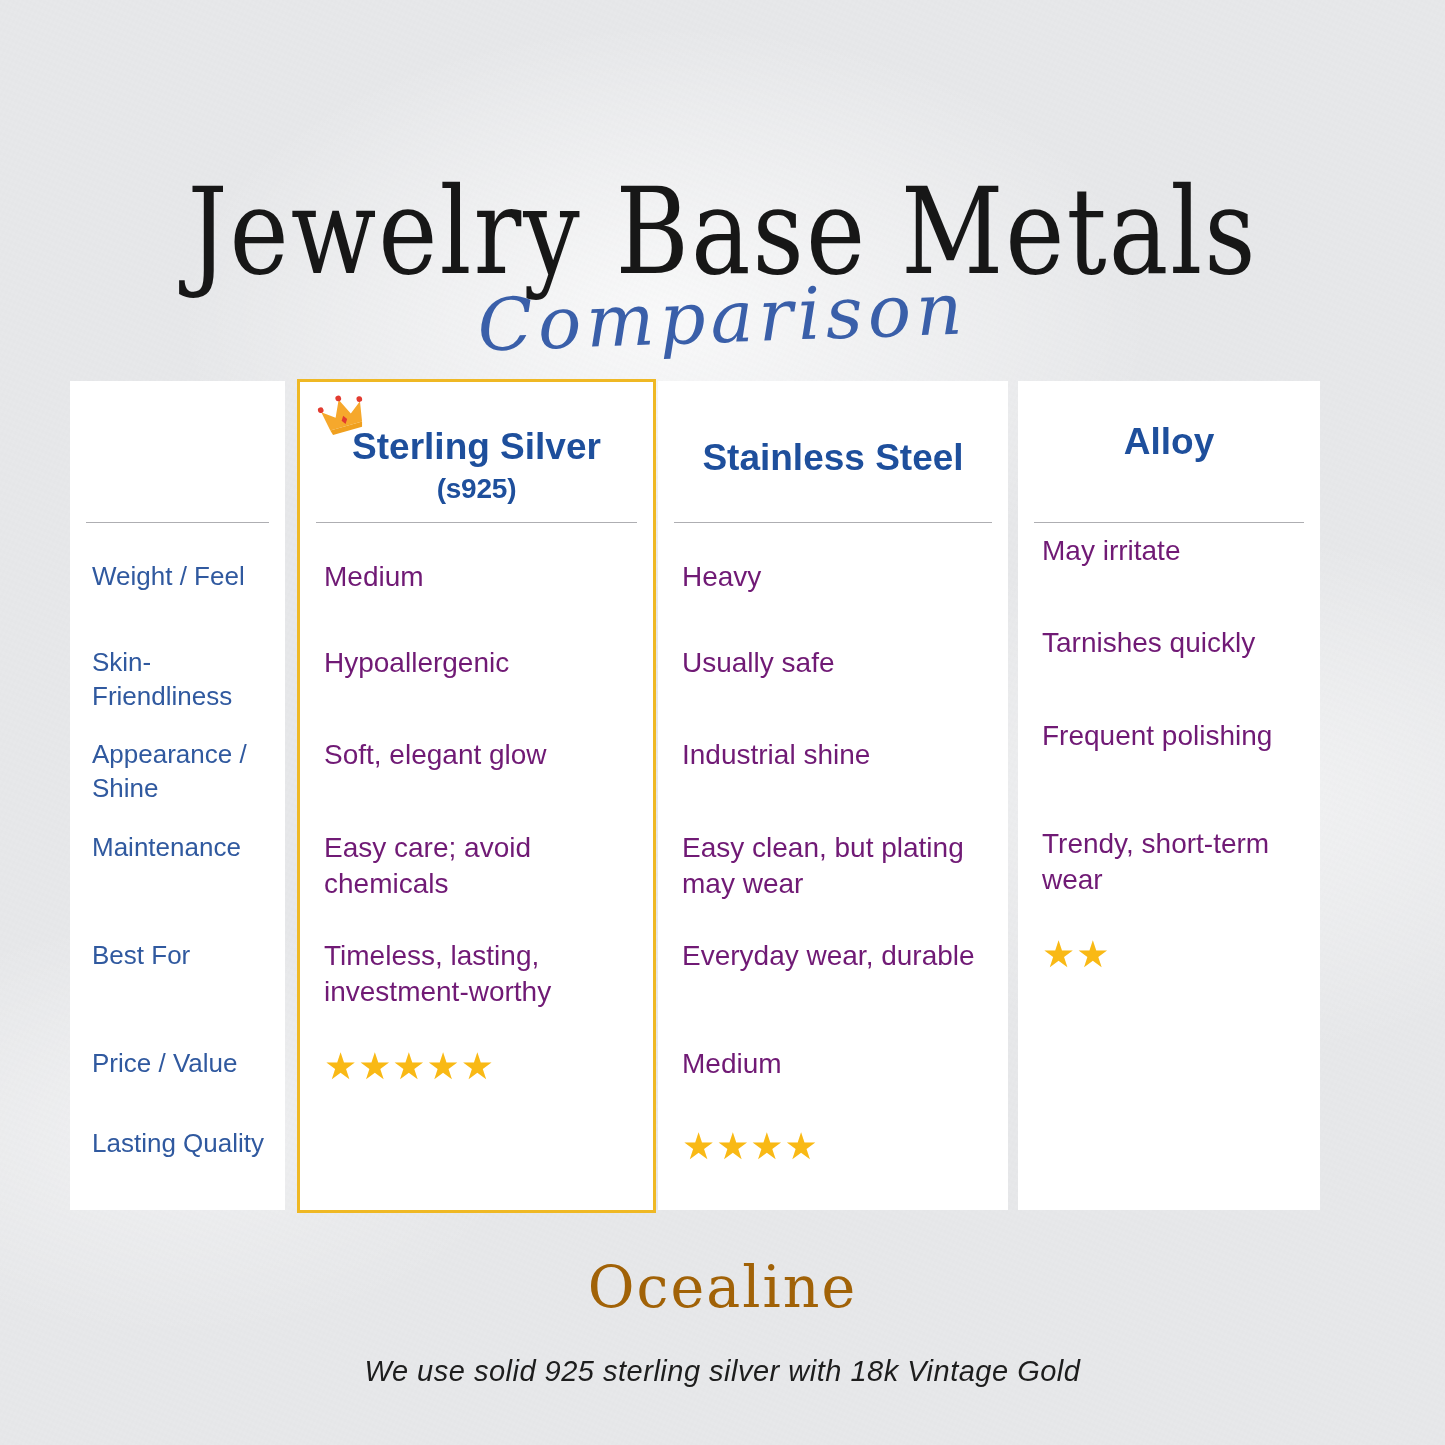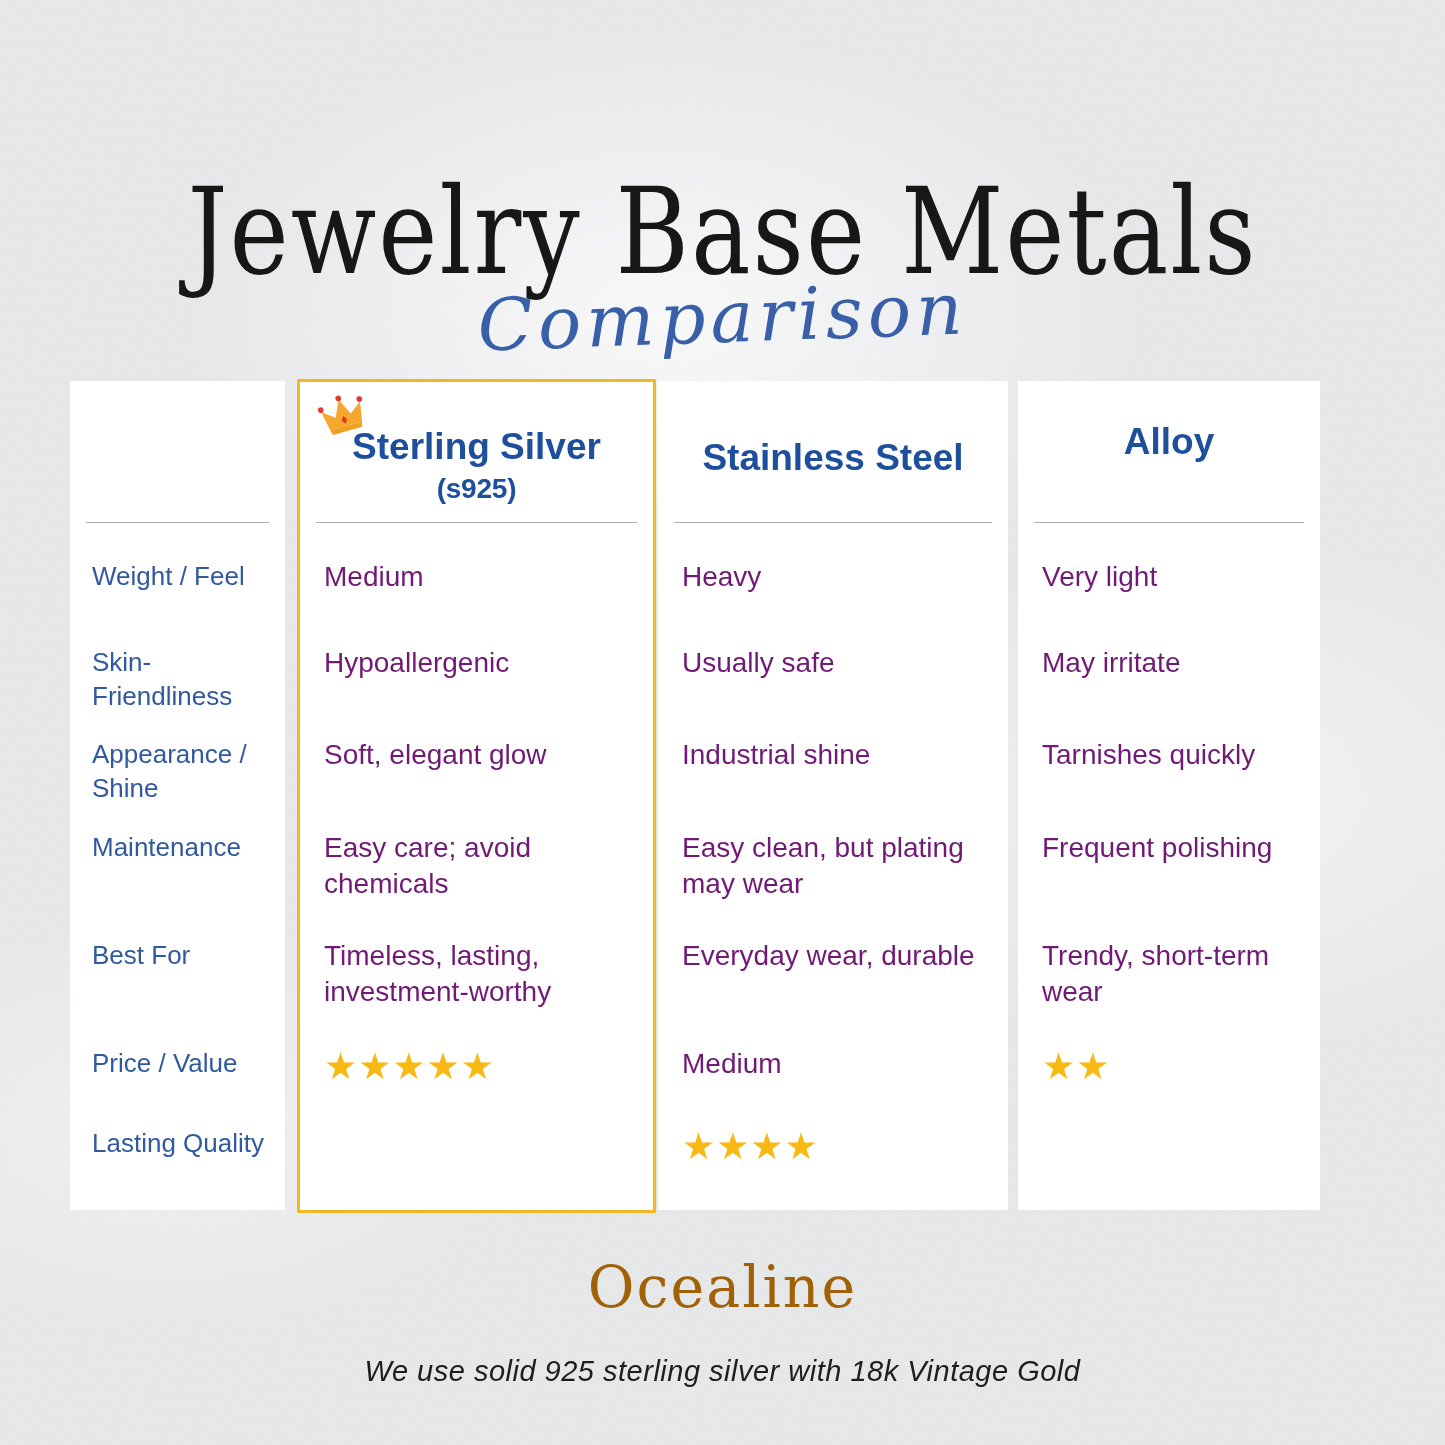--- a/index.html
+++ b/index.html
@@ -147,21 +147,20 @@
     <div class="row r5"><span class="cell-value">Everyday wear, durable</span></div>
     <div class="row r6"><span class="cell-value">Medium</span></div>
     <div class="row r7"><span class="stars">★★★★</span></div>
   </div>
 
   <div class="card card-alloy">
     <div class="card-header">
       <div class="col-title">Alloy</div>
       <div class="divider"></div>
     </div>
-    <div class="row r1"><span class="cell-value">Very light</span></div>
     <div class="row r2"><span class="cell-value">May irritate</span></div>
     <div class="row r3"><span class="cell-value">Tarnishes quickly</span></div>
     <div class="row r4"><span class="cell-value">Frequent polishing</span></div>
     <div class="row r5"><span class="cell-value">Trendy, short-term wear</span></div>
     <div class="row r7"><span class="stars">★★</span></div>
   </div>
 
 </div>
 
 <div class="footer">

